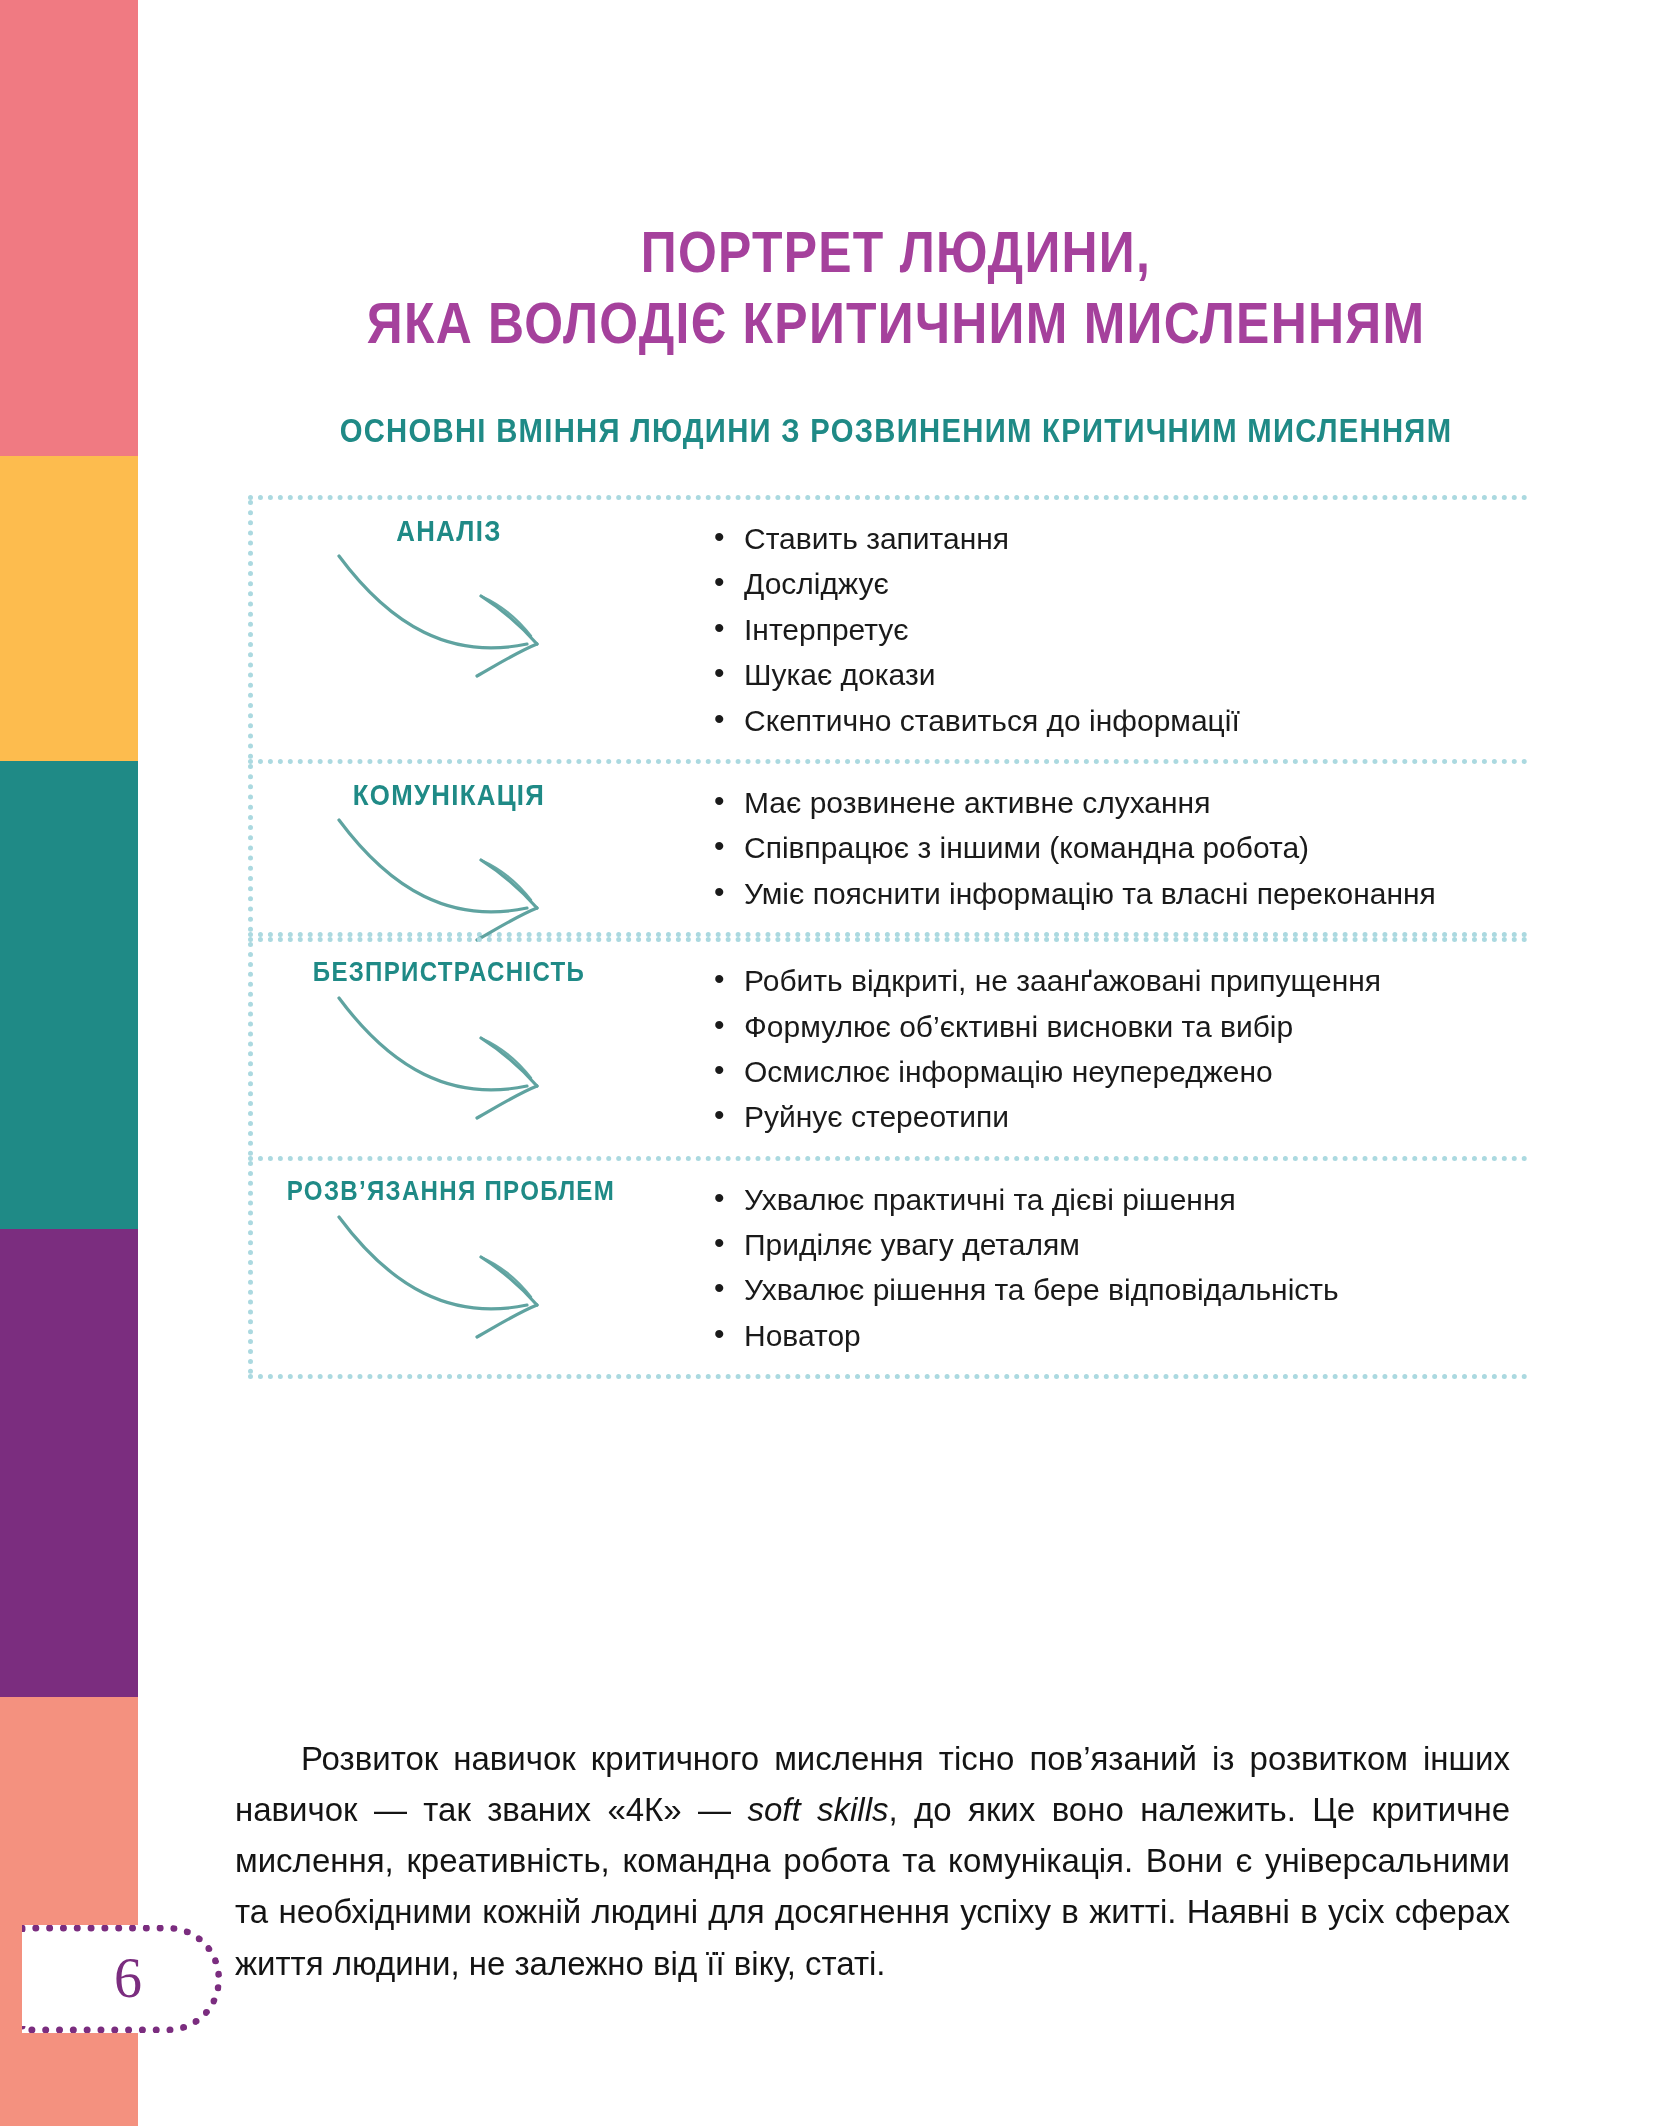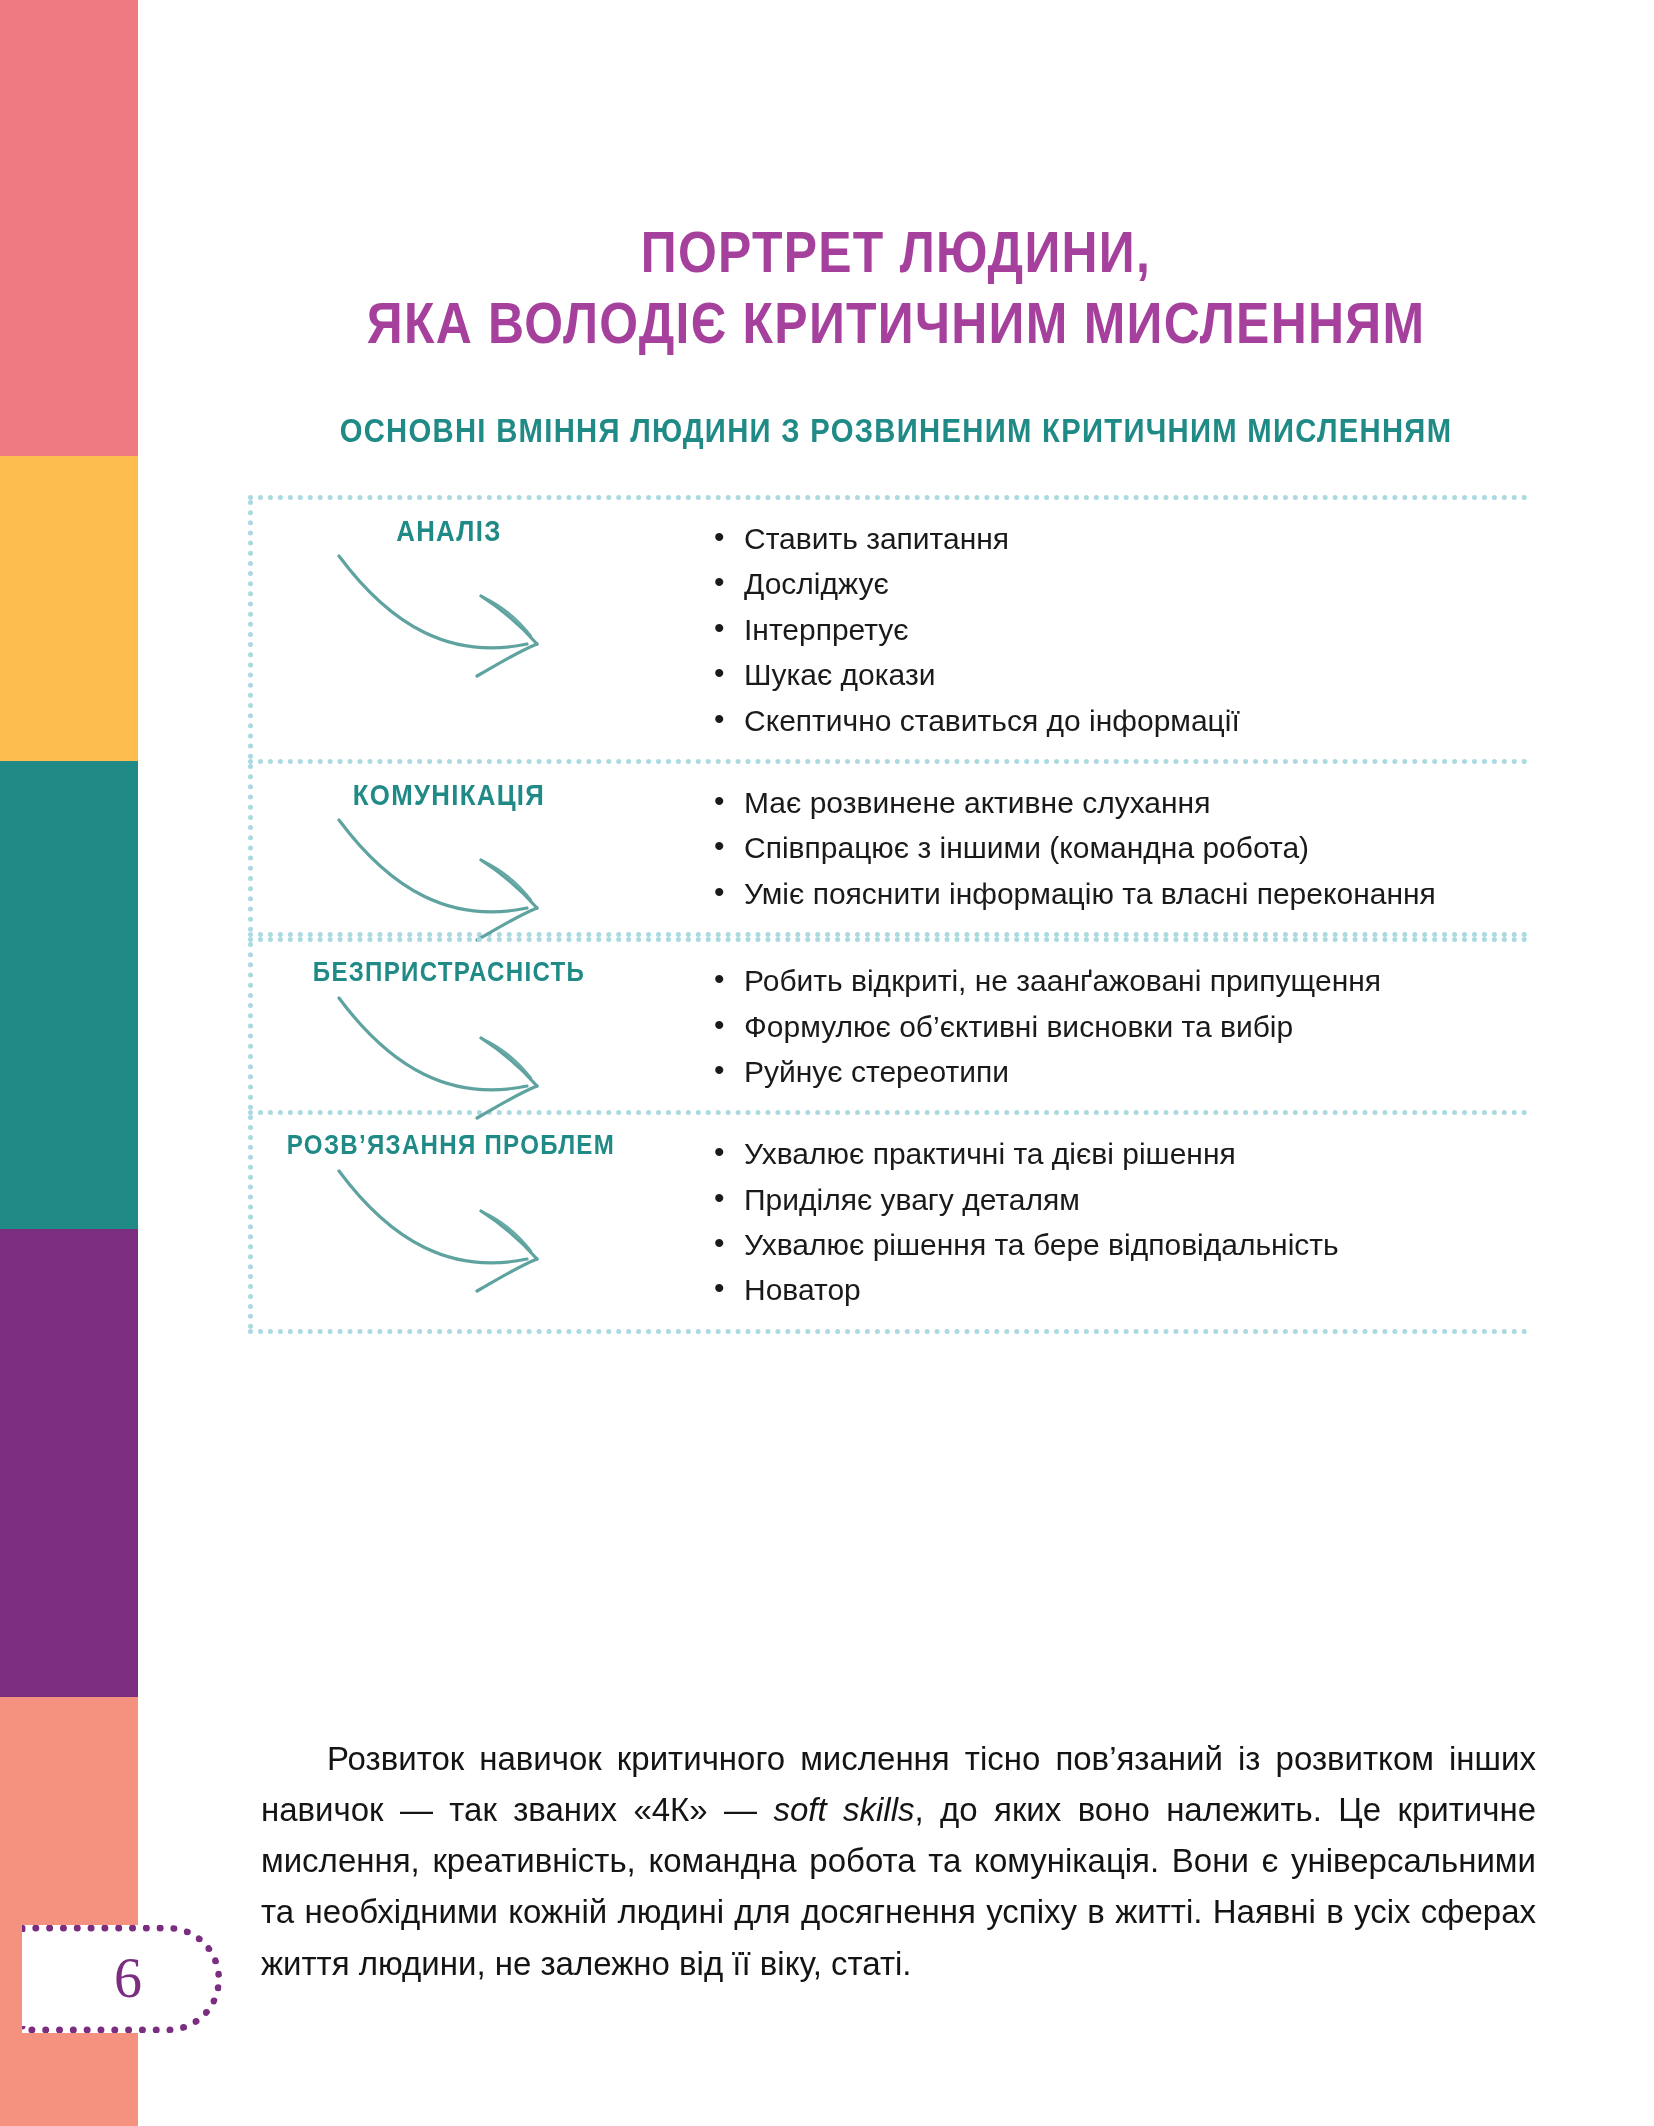--- a/index.html
+++ b/index.html
@@ -164,21 +164,21 @@
     position: absolute;
     left: 0;
     top: -2px;
     font-size: 30px;
     color: #1A1A1A;
   }
 
   
   #bottom-paragraph {
     position: absolute;
-    left: 123px;
+    left: 97px;
     top: 1700px;
     width: 1275px;
     font-family: "Liberation Sans Narrow", "Liberation Sans", sans-serif;
     font-stretch: condensed;
     font-size: 33px;
     line-height: 1.55;
     color: #141414;
     text-align: justify;
     text-indent: 66px;
     text-justify: inter-word;
@@ -263,20 +263,21 @@
               <path d="M150 48 C 172 62, 190 78, 206 96" fill="none" stroke="#5FA3A0" stroke-width="3.2" stroke-linecap="round"></path>
               <path d="M206 96 C 186 104, 164 118, 146 128" fill="none" stroke="#5FA3A0" stroke-width="3.2" stroke-linecap="round"></path>
               <path d="M150 48 C 168 56, 186 70, 200 88" fill="none" stroke="#5FA3A0" stroke-width="2.4" stroke-linecap="round" opacity="0.95"></path>
             </svg>
           </div>
         </div>
         <div class="skill-right">
           <ul>
             <li>Робить відкриті, не заанґажовані припущення</li>
             <li>Формулює об’єктивні висновки та вибір</li>
+            <li>Осмислює інформацію неупереджено</li>
             <li>Руйнує стереотипи</li>
           </ul>
         </div>
       </div>
       <div class="skill-row wide">
         <div class="skill-left">
           <div class="skill-name hand">РОЗВ’ЯЗАННЯ ПРОБЛЕМ</div>
           <div class="arrow">
             <svg viewBox="0 0 300 130" xmlns="http://www.w3.org/2000/svg">
               <path d="M8 8 C 60 78, 120 112, 196 96" fill="none" stroke="#5FA3A0" stroke-width="3.2" stroke-linecap="round"></path>

